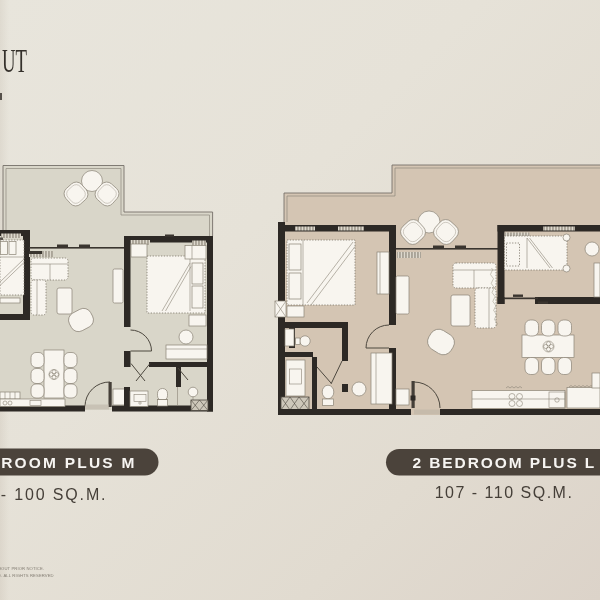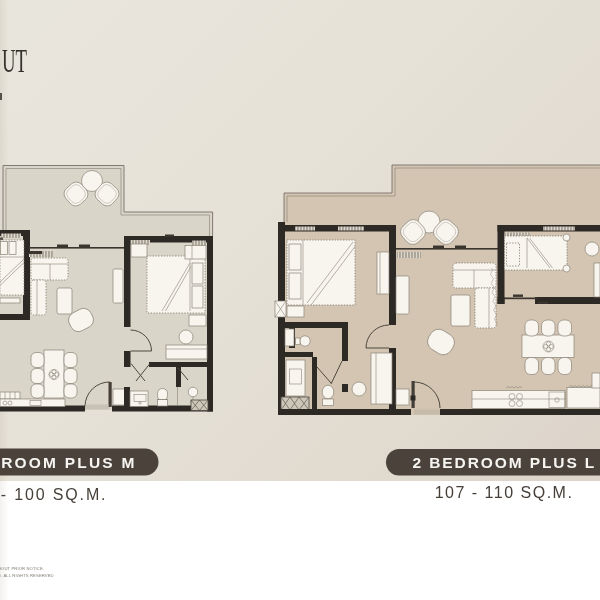--- a/index.html
+++ b/index.html
@@ -1,17 +1,17 @@
 <!DOCTYPE html>
 <html><head>
 <meta charset="utf-8">
 <style>
   html,body{margin:0;padding:0;}
   body{width:600px;height:600px;overflow:hidden;font-family:"Liberation Sans",sans-serif;}
-  #page{position:relative;width:600px;height:481px;
+  #page{position:relative;width:600px;height:600px;
     background:linear-gradient(135deg,#e8e5dc 0%,#e6e2d8 40%,#e1dbd0 75%,#dcd3c9 100%);}
   #edgeShade{position:absolute;left:0;top:0;width:9px;height:600px;
     background:linear-gradient(90deg,rgba(140,120,100,0.10),rgba(140,120,100,0));}
   svg{position:absolute;left:0;top:0;}
   .wall{fill:#2d2925;}
   .furn{fill:#f8f5ef;stroke:#8a8376;stroke-width:0.7;}
   .furnd{fill:#f8f5ef;stroke:#7c766a;stroke-width:0.8;stroke-dasharray:1.3 1.5;}
   .thin{fill:none;stroke:#76716a;stroke-width:0.9;}
   .thin2{fill:none;stroke:#8d887d;stroke-width:0.7;}
   .arc{fill:none;stroke:#4d483f;stroke-width:1;}

